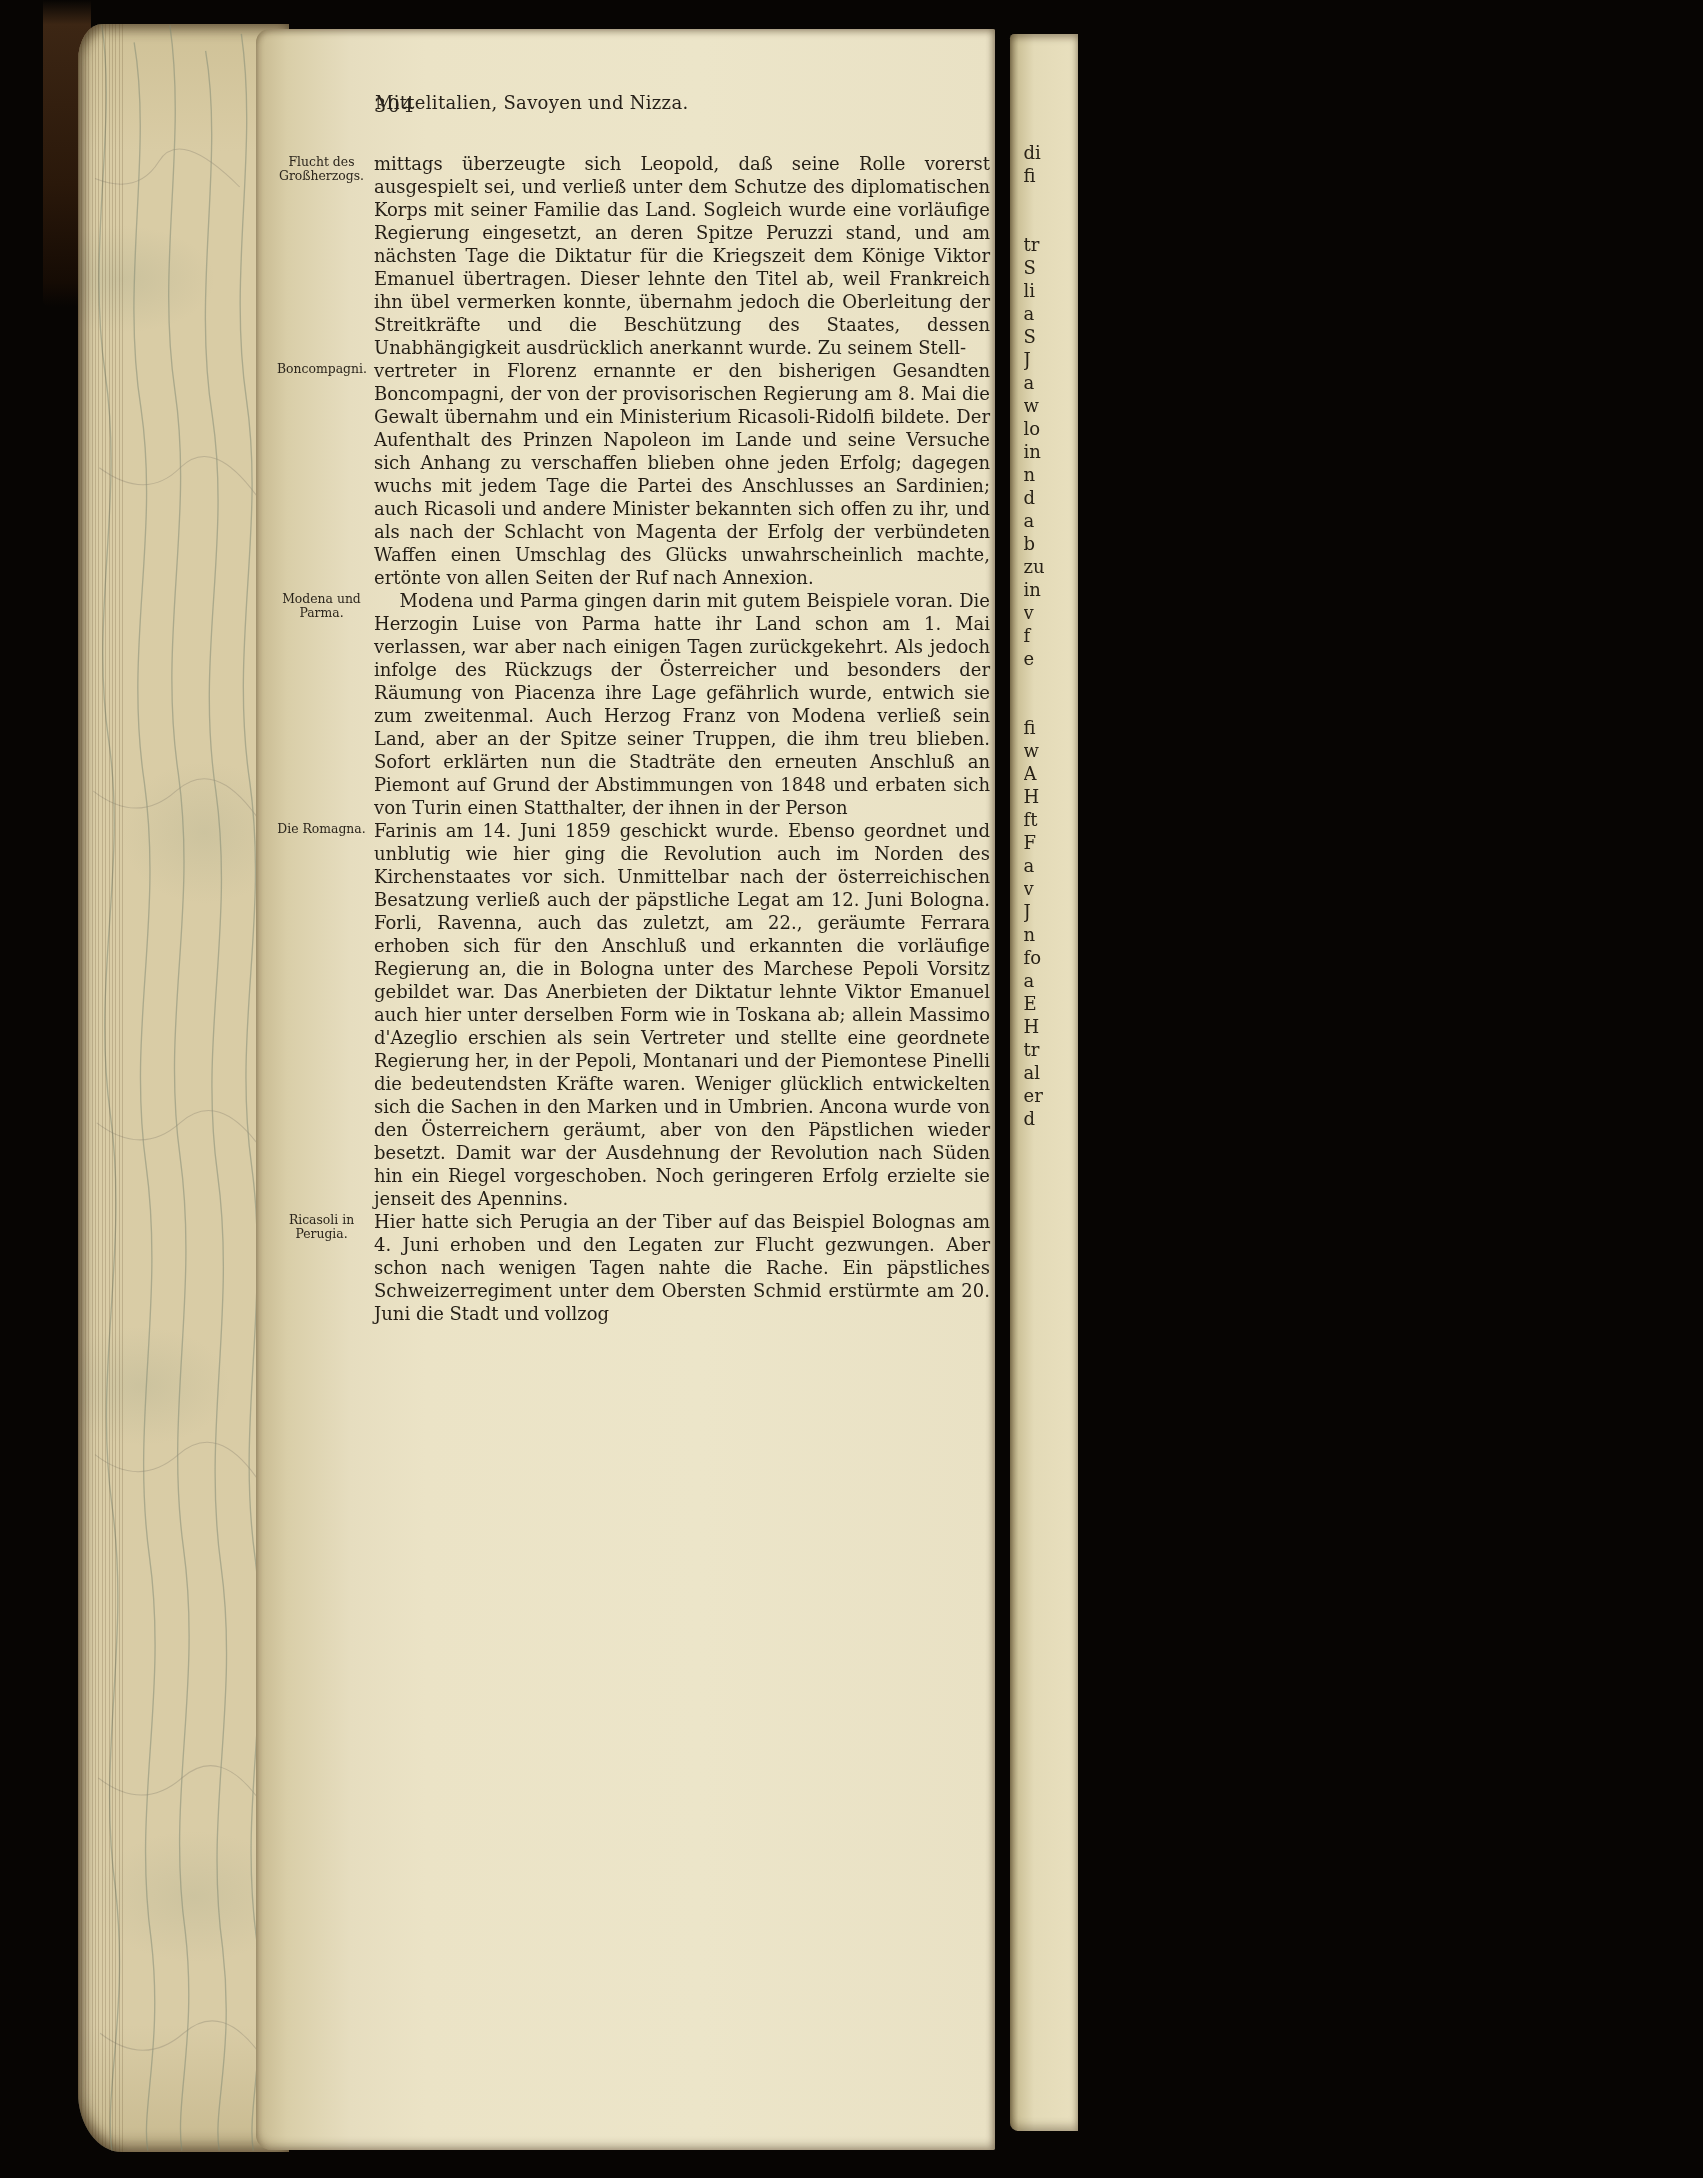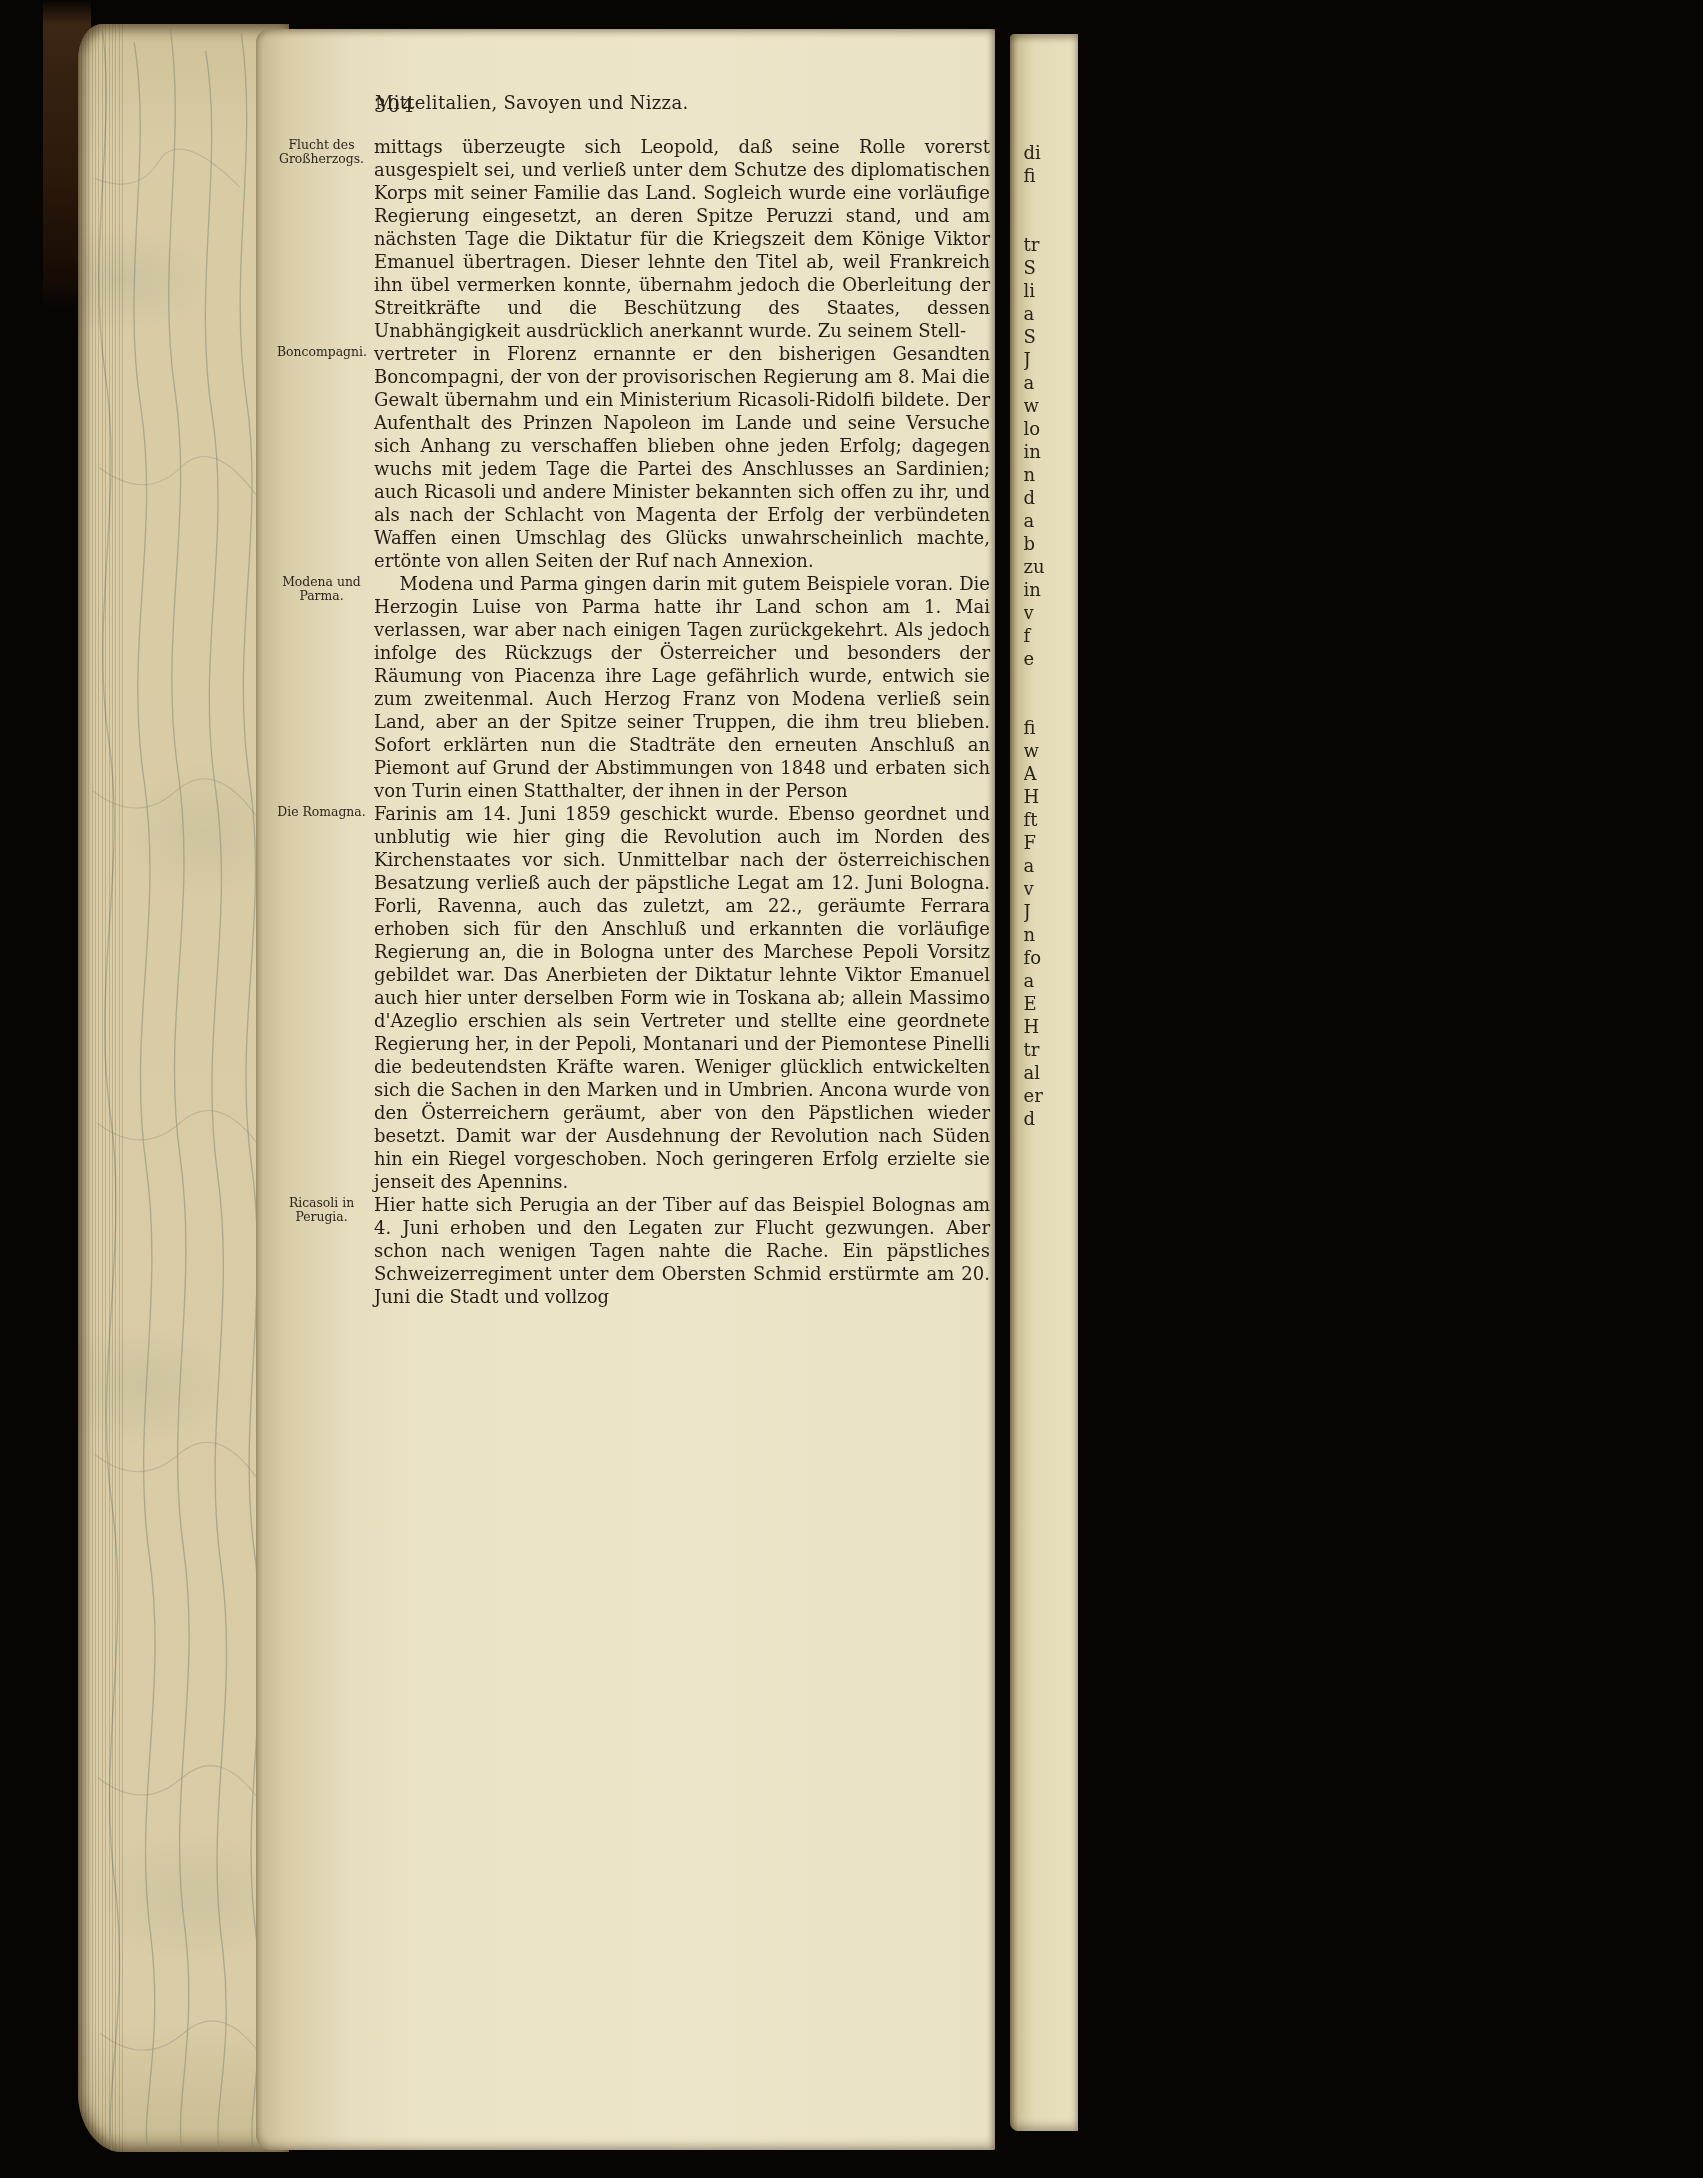--- a/index.html
+++ b/index.html
@@ -42,21 +42,21 @@
   }
   .pageno{
     position:absolute;left:118px;top:65px;
     font-size:19px;letter-spacing:1.7px;color:#2a241b;
   }
   .running-head{
     position:absolute;left:119px;top:63px;width:613px;text-align:left;
     font-size:18px;color:#27211a;letter-spacing:0.3px;
   }
   .text-body{
-    position:absolute;left:118px;top:106px;width:616px;
+    position:absolute;left:118px;top:123px;width:616px;
     font-size:18px;line-height:23px;text-align:justify;
     color:#241e16;
   }
   .segment{position:relative;}
   .segment.indent{text-indent:25.6px;}
   .margin-note{
     position:absolute;left:-97px;top:2.6px;width:89px;
     font-size:12.4px;line-height:14px;text-align:center;
     color:#2b251c;text-indent:0;
   }

